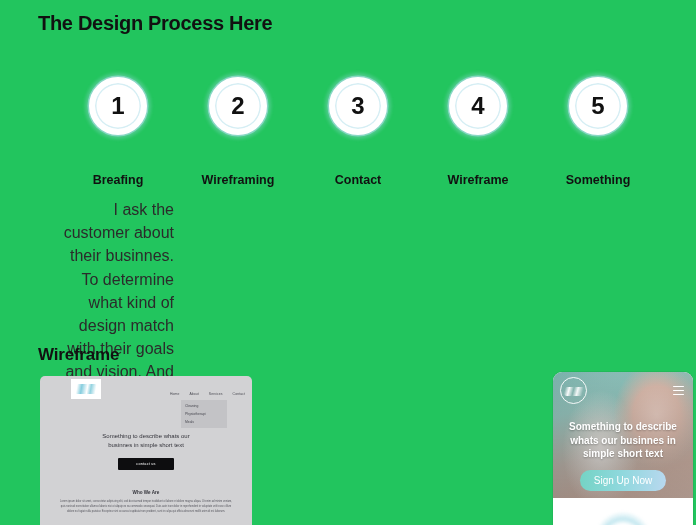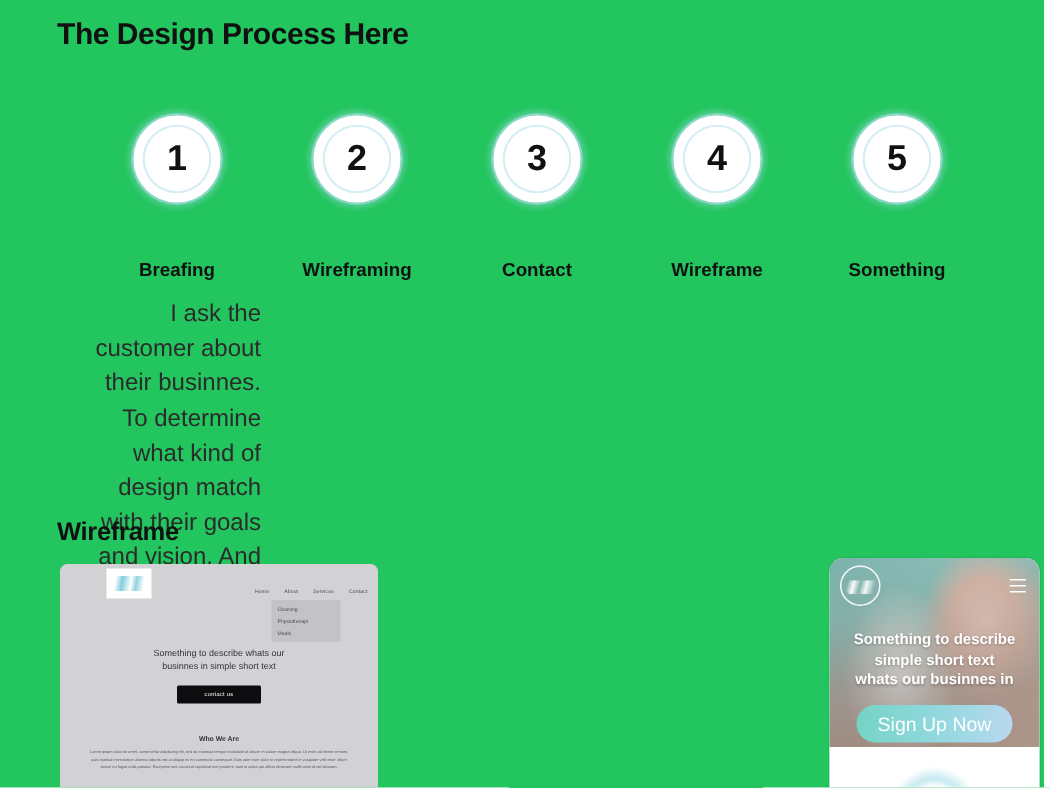--- a/index.html
+++ b/index.html
@@ -300,21 +300,21 @@
     font-weight: bold;
     color: #ffffff;
     line-height: 1.35;
     text-shadow: 0 1px 2px rgba(0,0,0,0.28);
   }
   .mb-cta {
     display: inline-block;
     margin-top: 9px;
     padding: 5px 14px;
     border-radius: 20px;
-    font-size: 13px;
+    font-size: 10px;
     color: #ffffff;
     background: linear-gradient(95deg, #74d3c4 0%, #8fd8dd 48%, #b9d8ef 100%);
   }
 
   .mb-lower {
     position: absolute;
     left: 0; right: 0;
     top: 126px;
     bottom: 0;
     background: #ffffff;
@@ -439,22 +439,22 @@
     </div>
 
     <div class="mb-burger">
       <span></span>
       <span></span>
       <span></span>
     </div>
 
     <div class="mb-hero">
       <div class="mb-hero-line">Something to describe</div>
+      <div class="mb-hero-line">whats our businnes in</div>
       <div class="mb-hero-line">simple short text</div>
-      <div class="mb-hero-line">whats our businnes in</div>
       <div class="mb-cta">Sign Up Now</div>
     </div>
 
     <div class="mb-lower">
       <div class="mb-lower-glow"></div>
     </div>
   </div>
 
 </div>
 

